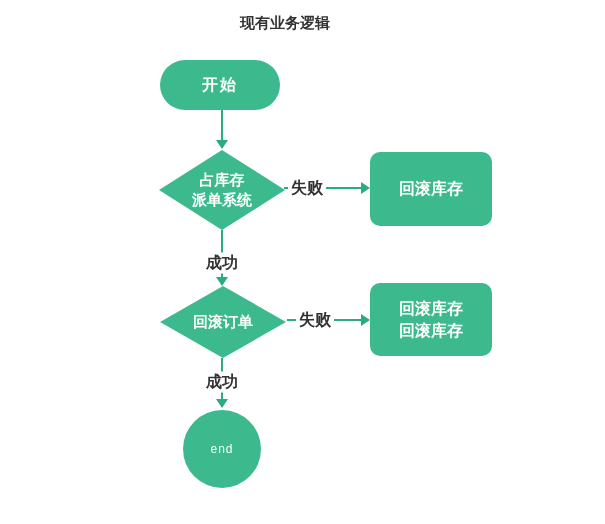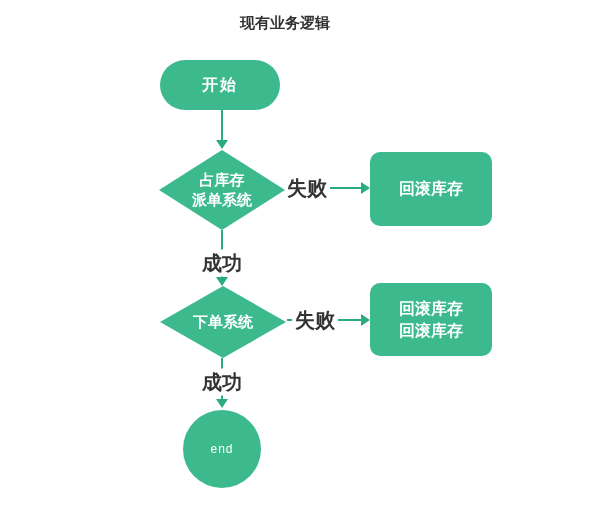--- a/index.html
+++ b/index.html
@@ -100,21 +100,21 @@
   .ah-1{left:216px;top:140px;}
   .ah-2{left:216px;top:277px;}
   .ah-3{left:216px;top:399px;}
   .ah-4{left:361px;top:182px;}
   .ah-5{left:361px;top:314px;}
   .edge-label{
     position:absolute;
     transform:translate(-50%,-50%);
     background:var(--background);
     color:var(--label-text);
-    font-size:20px;
+    font-size:16px;
     font-weight:600;
     padding:0 3px;
     white-space:nowrap;
   }
   .lbl-fail-1{left:307px;top:188px;}
   .lbl-success-1{left:222px;top:263px;}
   .lbl-fail-2{left:315px;top:320px;}
   .lbl-success-2{left:222px;top:382px;}
 </style>
 </head>
@@ -151,21 +151,21 @@
   <div class="node diamond diamond-1">
     <div>占库存</div>
     <div>派单系统</div>
   </div>
 
   <div class="node rect rect-1">
     <span>回滚库存</span>
   </div>
 
   <div class="node diamond diamond-2">
-    <div>下单系统</div>
+    <div>回滚订单</div>
   </div>
 
   <div class="node rect rect-2">
     <div>回滚库存</div>
     <div>回滚库存</div>
   </div>
 
   <div class="node circle">
     <span>end</span>
   </div>

